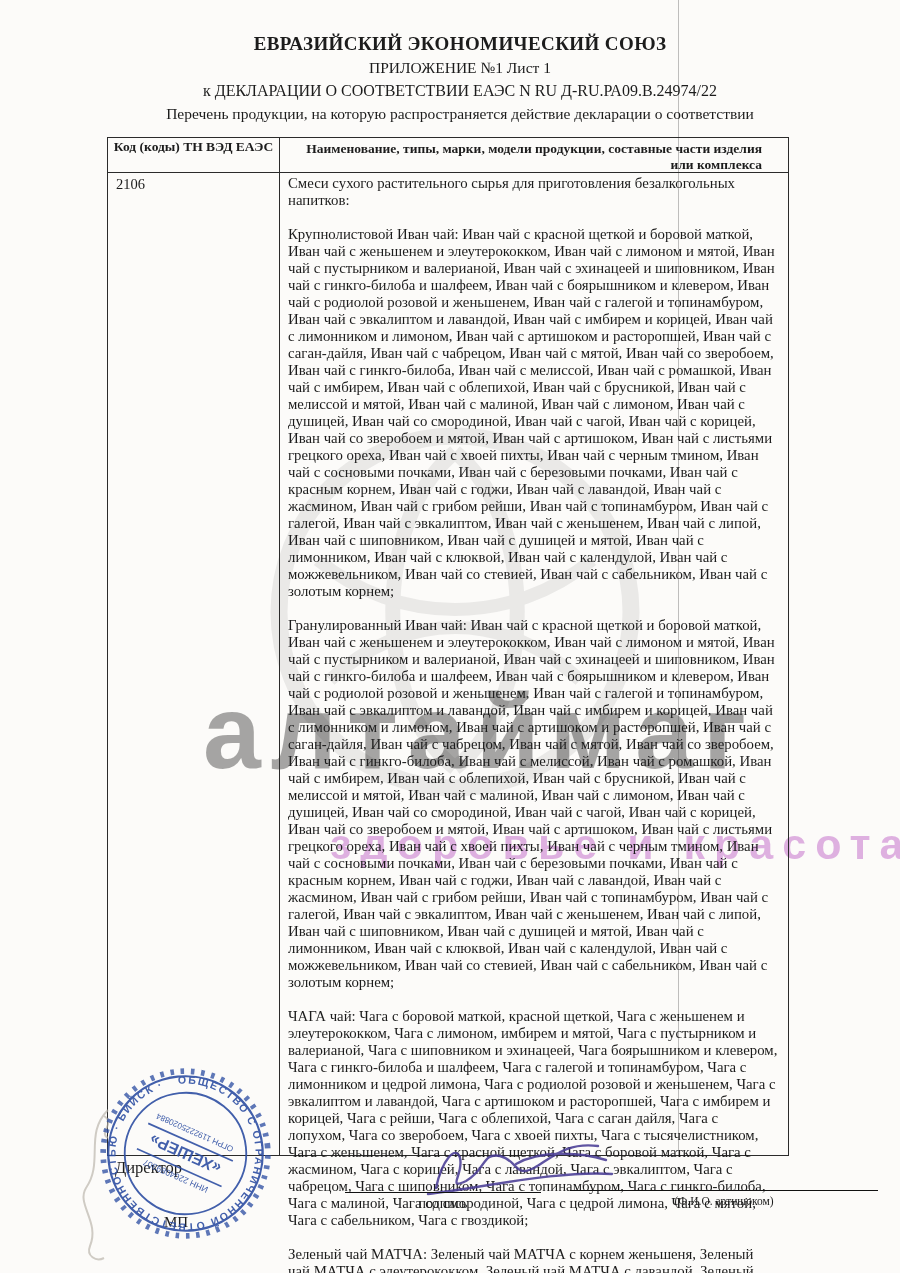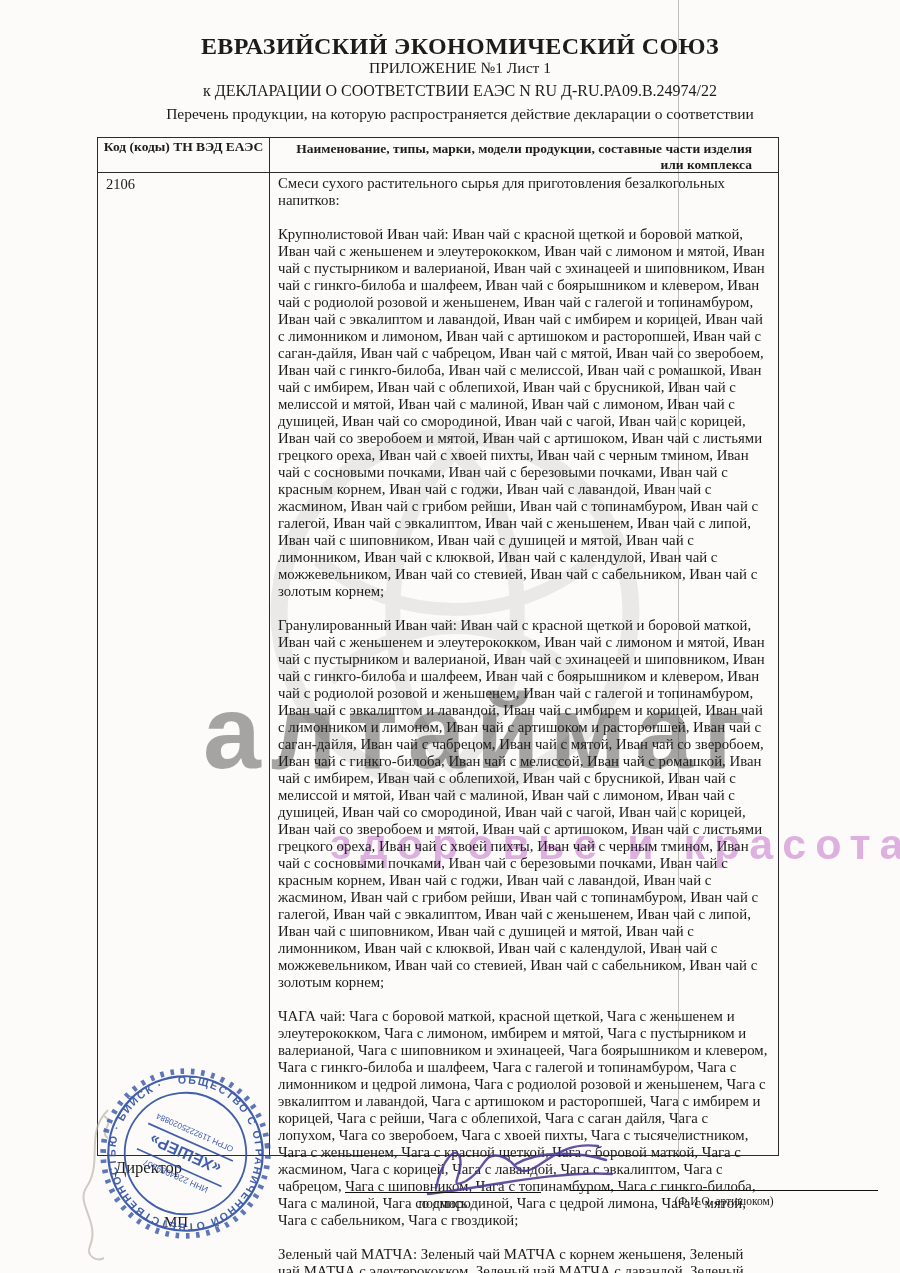--- a/index.html
+++ b/index.html
@@ -20,27 +20,27 @@
   .wm-tagline{
     position:absolute;left:330px;top:782px;
     font-family:"Liberation Sans", sans-serif;font-weight:bold;
     font-size:43px;letter-spacing:9px;color:#a21caf;opacity:.33;
     white-space:nowrap;line-height:1;margin-top:41px;
   }
   
   .scan-vline{position:absolute;left:678px;top:0;width:1px;height:1156px;background:rgba(90,90,90,.38);}
   
   .hdr{position:absolute;left:40px;width:840px;text-align:center;white-space:nowrap;}
-  .hdr-union{top:33px;font-size:24px;font-weight:bold;letter-spacing:.4px;}
+  .hdr-union{top:33px;font-size:19px;font-weight:bold;letter-spacing:.4px;}
   .hdr-appendix{top:59px;font-size:15.5px;}
   .hdr-decl{top:82px;font-size:16px;}
   .hdr-sub{top:105px;font-size:15.5px;}
   
   .tbl{
-    position:absolute;left:97px;top:137px;width:682px;height:1019px;
+    position:absolute;left:107px;top:137px;width:682px;height:1019px;
     border:1.8px solid #2b2b2b;box-sizing:border-box;background:transparent;
   }
   .tbl-head{display:flex;height:35px;border-bottom:1.6px solid #2b2b2b;box-sizing:border-box;}
   .tbl-body{display:flex;height:calc(100% - 35px);}
   .c1{width:172px;border-right:1.5px solid #2b2b2b;box-sizing:border-box;flex:none;}
   .c2{flex:1;box-sizing:border-box;}
   .h1-text{
     padding-top:1px;font-size:13.5px;font-weight:bold;text-align:center;line-height:16px;
   }
   .h2-text{

